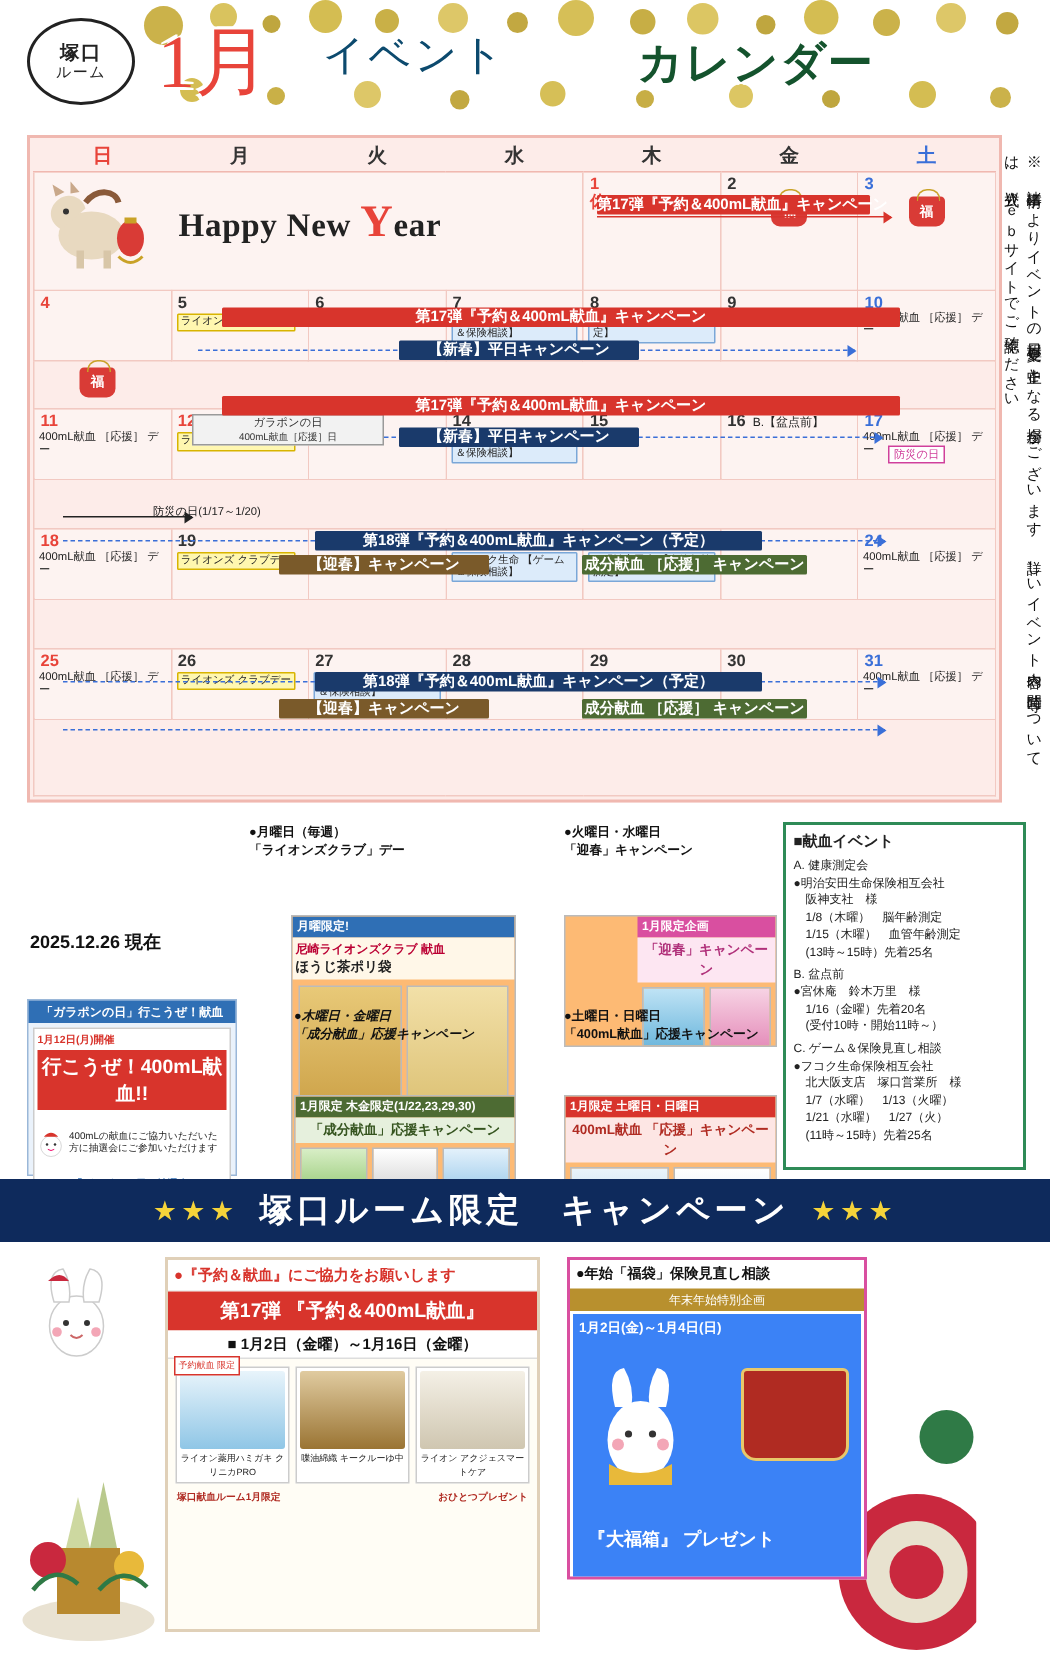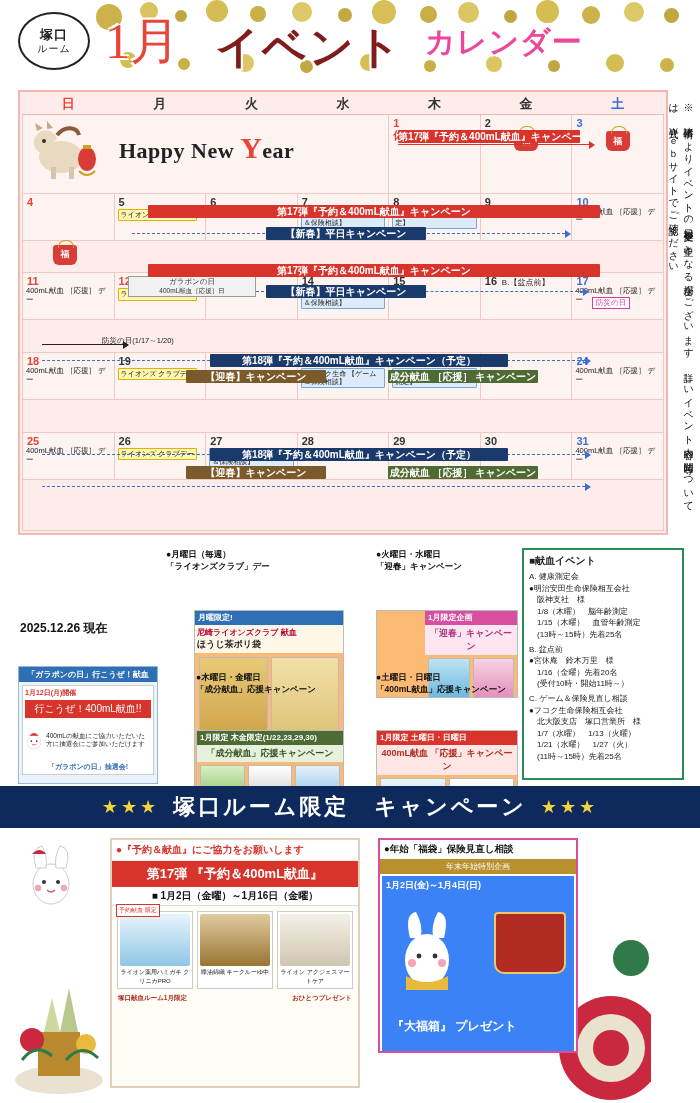--- a/index.html
+++ b/index.html
@@ -28,27 +28,27 @@
   .room-badge span { font-size:13px; font-weight:bold; letter-spacing:1px; line-height:1.25; }
   .room-badge .sub { font-size:10px; font-weight:normal; }
   .title-month {
     position:absolute; left:105px; top:8px; z-index:5;
     font-size:50px; font-weight:normal; color:#e8443a;
     font-family:"Liberation Serif", serif;
     text-shadow:2px 2px 0 #fff, -2px -2px 0 #fff, 2px -2px 0 #fff, -2px 2px 0 #fff;
   }
   .title-event {
     position:absolute; left:215px; top:18px; z-index:5;
-    font-size:44px; font-weight:bold; color:#7f1d1d;
+    font-size:28px; font-weight:normal; color:#0c4a6e;
     letter-spacing:2px;
     text-shadow:2px 2px 0 #fff, -2px -2px 0 #fff, 2px -2px 0 #fff, -2px 2px 0 #fff;
   }
   .title-cal {
     position:absolute; left:425px; top:22px; z-index:5;
-    font-size:30px; font-weight:bold; color:#ec4899;
+    font-size:30px; font-weight:bold; color:#14532d;
     letter-spacing:1px;
     text-shadow:2px 2px 0 #fff, -2px -2px 0 #fff, 2px -2px 0 #fff, -2px 2px 0 #fff;
   }
 
   
   .side-note {
     position:absolute; right:4px; top:96px; width:26px; height:430px;
     writing-mode:vertical-rl; text-orientation:upright;
     font-size:10px; line-height:1.5; letter-spacing:1px; color:#111;
   }
@@ -151,21 +151,21 @@
   }
 
   .panel-garapon {
     position:absolute; left:18px; top:648px; width:140px; height:120px;
     border:1px solid #9ab7d8; background:#eaf2fb;
   }
   .panel-garapon .hd {
     background:#2f6fb5; color:#fff; font-size:8px; text-align:center; padding:2px 0; font-weight:bold;
   }
   .card-white { background:#fff; border:1px solid #ccc; margin:3px; padding:2px; }
-  .red-head { color:#d8342c; font-weight:normal; font-size:10px; text-align:center; }
+  .red-head { color:#d8342c; font-weight:bold; font-size:13px; text-align:center; }
   .tiny { font-size:6.5px; line-height:1.25; }
 
   .blood-box {
     position:absolute; left:522px; top:548px; width:162px; height:232px;
     border:2px solid #2e8b57; background:#fff; padding:4px 5px;
   }
   .blood-box h3 { margin:0 0 3px 0; font-size:10px; }
   .blood-box .ent { font-size:8px; line-height:1.45; margin-bottom:3px; }
 
   
@@ -512,21 +512,21 @@
   <div class="mini" style="left:376px; top:578px; width:142px; height:88px;padding-left:48px;">
     <div class="cap" style="background:#d94fa0;color:#fff;">1月限定企画</div>
     <div style="background:#fde6f2;padding:2px;font-size:9px;font-weight:bold;color:#b0307a;text-align:center;">「迎春」キャンペーン</div>
     <div style="display:flex;gap:3px;padding:3px;">
       <div style="flex:1;height:40px;background:linear-gradient(#bfe3f5,#6fb8dd);border:1px solid #bbb;"></div>
       <div style="flex:1;height:40px;background:linear-gradient(#f7d3e4,#e58fbb);border:1px solid #bbb;"></div>
     </div>
     <div style="font-size:6.5px;text-align:right;padding-right:4px;color:#b0307a;">おひとつプレゼント</div>
   </div>
 
-  <div class="mini-title" style="left:196px; top:672px; white-space:pre-line;">●木曜日・金曜日
+  <div class="mini-title" style="left:196px; top:672px; white-space:pre-line;font-style:italic;">●木曜日・金曜日
 「成分献血」応援キャンペーン</div>
   <div class="mini" style="left:196px; top:698px; width:148px; height:82px;">
     <div class="cap" style="background:#4d6b33;color:#fff;">1月限定 木金限定(1/22,23,29,30)</div>
     <div style="background:#e6f0dd;padding:2px;font-size:9px;font-weight:bold;color:#35541f;text-align:center;">「成分献血」応援キャンペーン</div>
     <div style="display:flex;gap:3px;padding:3px;">
       <div style="flex:1;height:36px;background:linear-gradient(#d8eec6,#8cc46a);border:1px solid #bbb;"></div>
       <div style="flex:1;height:36px;background:linear-gradient(#fff,#ccc);border:1px solid #bbb;"></div>
       <div style="flex:1;height:36px;background:linear-gradient(#e3f1fb,#8fc3e8);border:1px solid #bbb;"></div>
     </div>
     <div style="font-size:6.5px;text-align:right;padding-right:4px;color:#35541f;">おひとつプレゼント</div>

